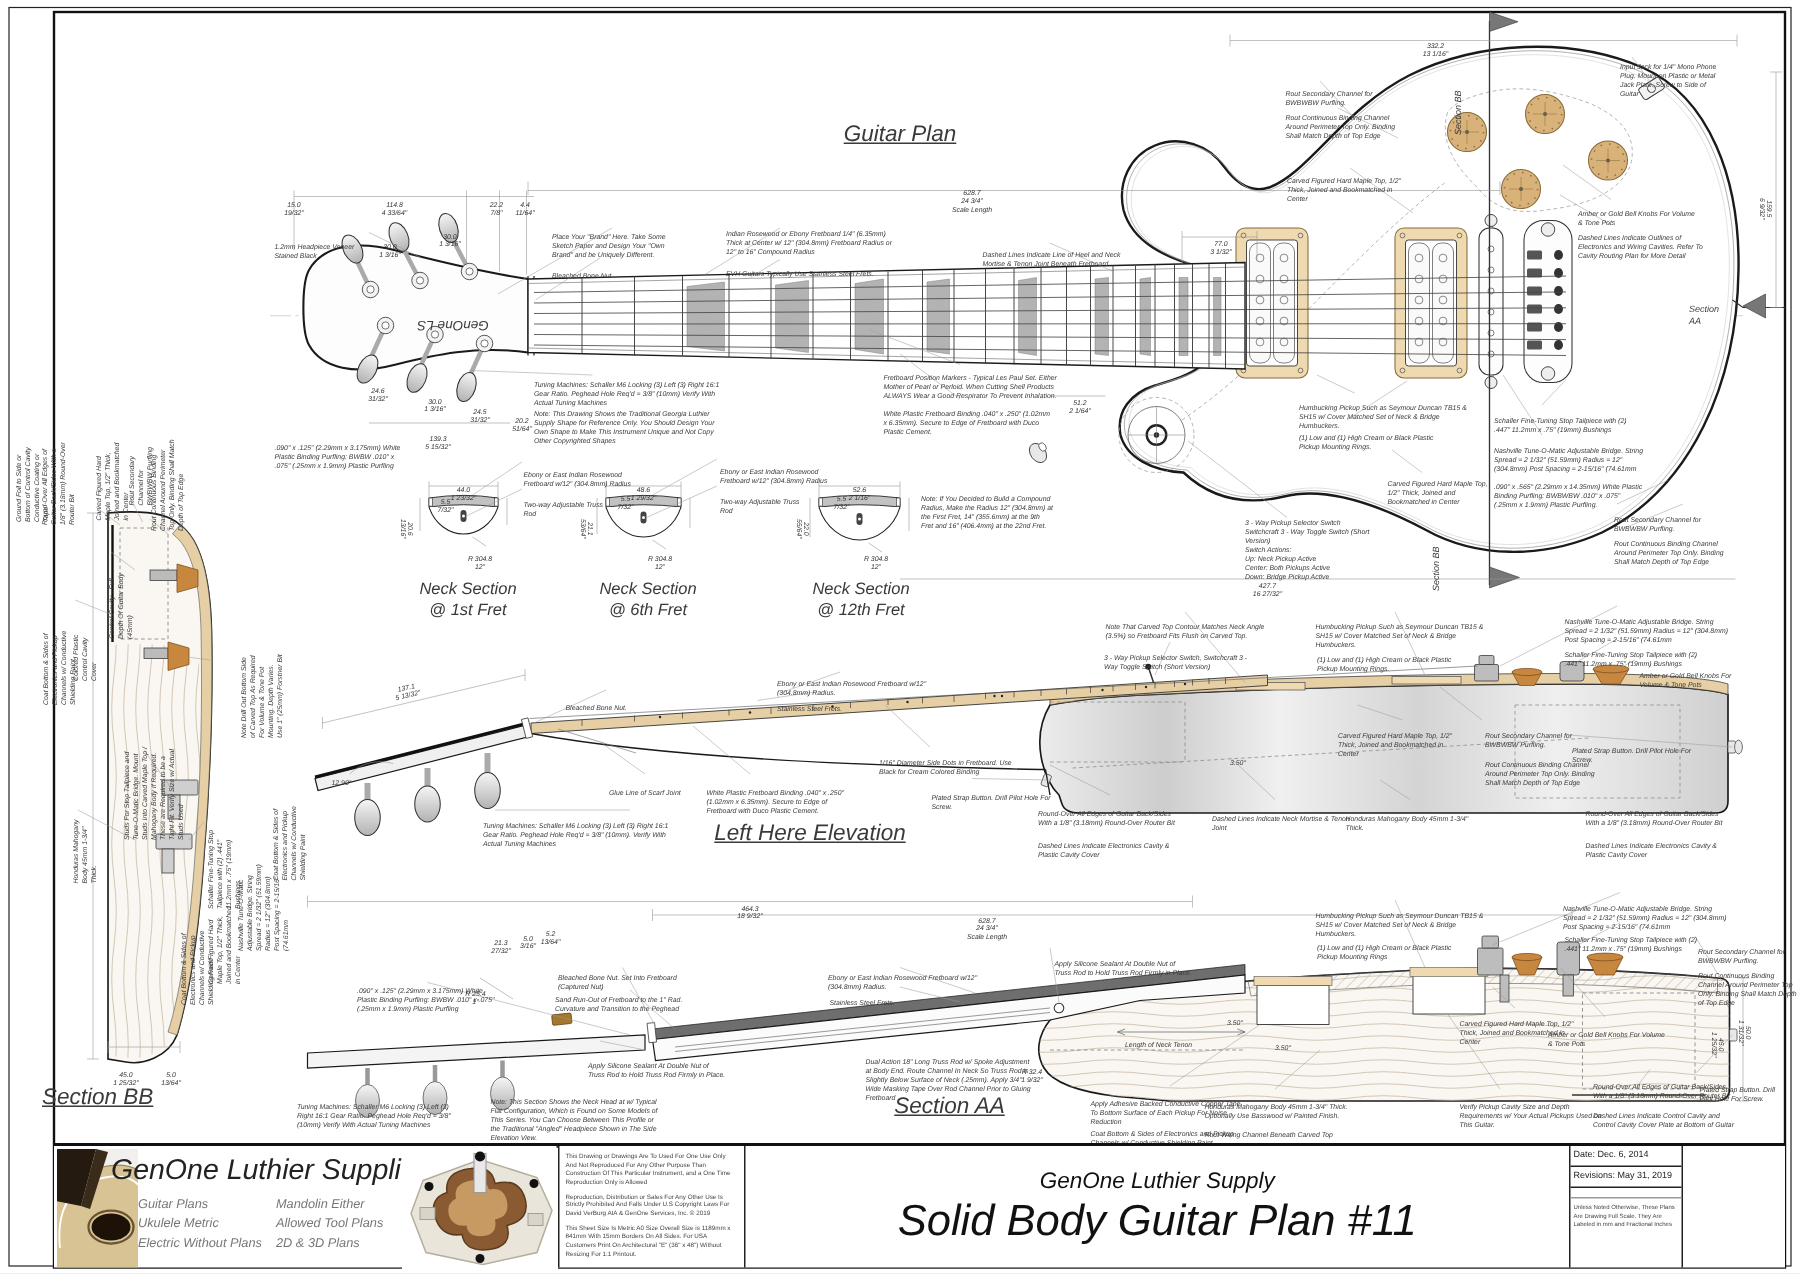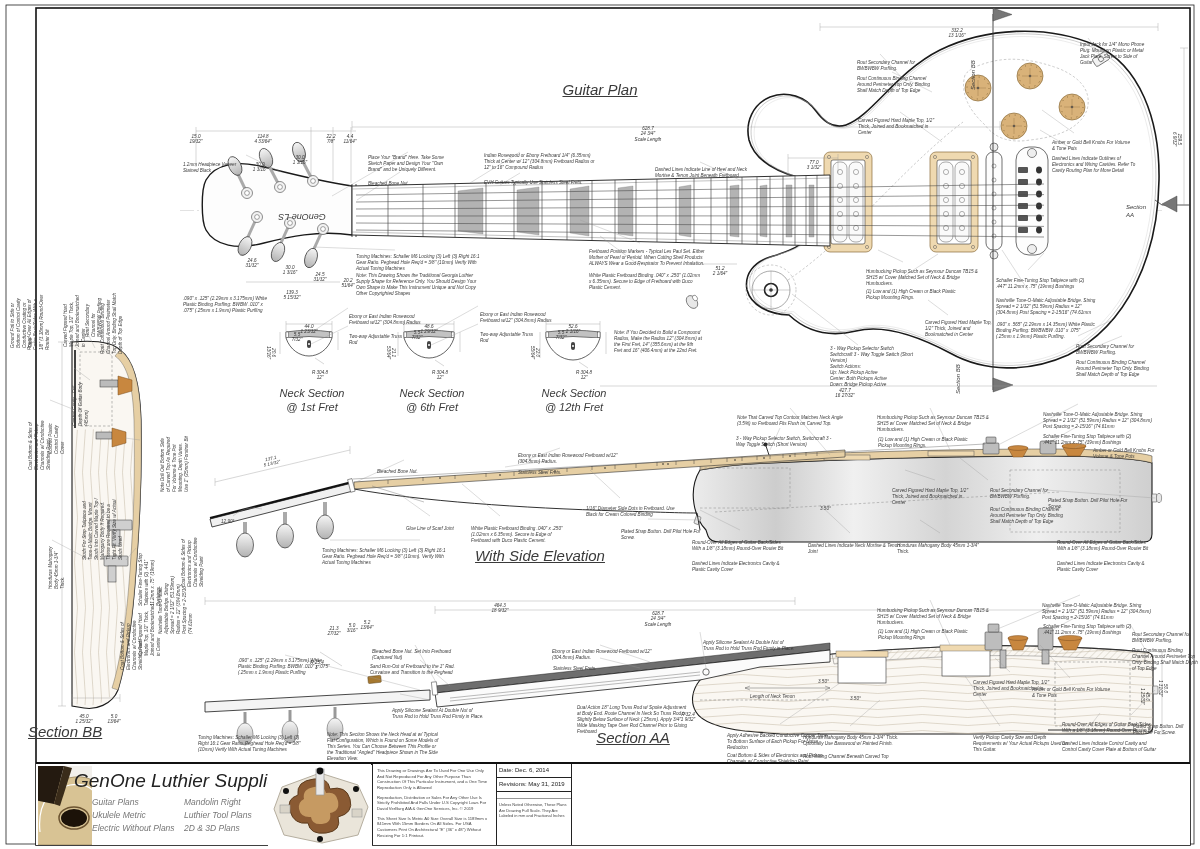--- a/index.html
+++ b/index.html
@@ -742,21 +742,21 @@
         <div class="dim" style="left: 396px; top: 334px; transform-origin: 0px 0px; transform: rotate(90deg);">
           <span>21.1</span>
           <span>53/64"</span>
         </div>
         <div class="dim" style="left: 540px; top: 334px; transform-origin: 0px 0px; transform: rotate(90deg);">
           <span>22.0</span>
           <span>55/64"</span>
         </div>
       </div>
   <div>
-        <div class="ann" style="left: 455px; top: 534px; width: 170px; font-size: 15px; text-align: center; text-decoration: underline;">With Side Elevation</div>
+        <div class="ann" style="left: 455px; top: 534px; width: 170px; font-size: 15px; text-align: center; text-decoration: underline;">Left Here Elevation</div>
         <div class="ann" style="left: 377px; top: 457px; width: 60px;">Bleached Bone Nut.</div>
         <div class="ann" style="left: 518px; top: 441px; width: 112px;">Ebony or East Indian Rosewood Fretboard w/12" (304.8mm) Radius.</div>
         <div class="ann" style="left: 518px; top: 458px; width: 70px;">Stainless Steel Frets.</div>
         <div class="ann" style="left: 406px; top: 514px; width: 66px;">Glue Line of Scarf Joint</div>
         <div class="ann" style="left: 471px; top: 514px; width: 100px;">White Plastic Fretboard Binding .040" x .250" (1.02mm x 6.35mm). Secure to Edge of Fretboard with Duco Plastic Cement.</div>
         <div class="ann" style="left: 586px; top: 494px; width: 100px;">1/16" Diameter Side Dots in Fretboard. Use Black for Cream Colored Binding</div>
         <div class="ann" style="left: 621px; top: 517px; width: 80px;">Plated Strap Button. Drill Pilot Hole For Screw.</div>
         <div class="ann" style="left: 322px; top: 536px; width: 124px;">Tuning Machines: Schaller M6 Locking (3) Left (3) Right 16:1 Gear Ratio. Peghead Hole Req'd = 3/8" (10mm). Verify With Actual Tuning Machines</div>
         <div class="ann" style="left: 221px; top: 507px; width: 30px;">12.90°</div>
         <div class="ann" style="left: 181px; top: 575px; width: 58px; transform-origin: 0px 0px; transform: rotate(-90deg);">Coat Bottom &amp; Sides of Electronics and Pickup Channels w/ Conductive Shielding Paint</div>
@@ -897,22 +897,22 @@
       <polygon points="0,0 26,0 16,38 -4,34" fill="#241a10"></polygon>
       <polygon points="26,0 34,2 22,40 16,38" fill="#3a2c1a"></polygon>
     </svg>
     <div id="tb-brand">GenOne Luthier Supplies</div>
     <div id="tb-col1" class="tb-col">
       <div>Guitar Plans</div>
       <div>Ukulele Metric</div>
       <div>Electric Without Plans</div>
     </div>
     <div id="tb-col2" class="tb-col">
-      <div>Mandolin Right</div>
-      <div>Luthier Tool Plans</div>
+      <div>Mandolin Either</div>
+      <div>Allowed Tool Plans</div>
       <div>2D &amp; 3D Plans</div>
     </div>
     <svg id="tb-photo2" width="104" height="81" viewBox="0 0 104 81">
       <rect width="104" height="81" fill="#ffffff"></rect>
       <path d="M14,22 L52,8 L90,20 L100,42 L90,70 L54,78 L16,70 L6,44 Z" fill="#eae5da" stroke="#b5ae9f" stroke-width="1"></path>
       <path d="M30,30 Q28,16 46,14 Q60,12 62,24 Q78,20 82,34 Q86,48 70,52 Q74,66 58,68 Q42,70 40,58 Q26,60 22,46 Q18,34 30,30 Z" fill="#8a5a33" stroke="#5d3c1e" stroke-width="1"></path>
       <path d="M36,34 Q34,24 46,22 Q56,20 58,28 Q68,26 70,36 Q72,46 62,48 Q64,58 54,59 Q44,60 43,52 Q33,53 31,44 Q30,37 36,34 Z" fill="#c69a62"></path>
       <rect x="48" y="4" width="8" height="26" fill="#e8e8e8" stroke="#999" stroke-width="0.7"></rect>
       <circle cx="52" cy="6" r="3.4" fill="#111"></circle>
       <circle cx="18" cy="26" r="3" fill="#111"></circle>
@@ -920,20 +920,24 @@
       <circle cx="52" cy="74" r="3" fill="#111"></circle>
       <rect x="12" y="40" width="10" height="8" fill="#d9d4c8" stroke="#999" stroke-width="0.6"></rect>
       <rect x="84" y="44" width="10" height="8" fill="#d9d4c8" stroke="#999" stroke-width="0.6"></rect>
     </svg>
   </div>
   <div id="tb-legal" class="tb-cell">
     <p>This Drawing or Drawings Are To Used For One Use Only And Not Reproduced For Any Other Purpose Than Construction Of This Particular Instrument, and a One Time Reproduction Only is Allowed</p>
     <p>Reproduction, Distribution or Sales For Any Other Use Is Strictly Prohibited And Falls Under U.S Copyright Laws For David VerBurg AIA &amp; GenOne Services, Inc. © 2019</p>
     <p>This Sheet Size Is Metric A0 Size Overall Size is 1189mm x 841mm With 15mm Borders On All Sides. For USA Customers Print On Architectural "E" (36" x 48") Without Resizing For 1:1 Printout.</p>
   </div>
+  <div id="tb-title" class="tb-cell">
+    <div id="tb-supplier">GenOne Luthier Supply</div>
+    <div id="tb-plan">Solid Body Guitar Plan #11</div>
+  </div>
   <div id="tb-date" class="tb-cell">
     <div class="tb-date-row">Date: Dec. 6, 2014</div>
     <div class="tb-date-row">Revisions: May 31, 2019</div>
     <div id="tb-scalenote">Unless Noted Otherwise, These Plans Are Drawing Full Scale. They Are Labeled in mm and Fractional Inches</div>
   </div>
 </div>
 
 </div>
 
 </body></html>

